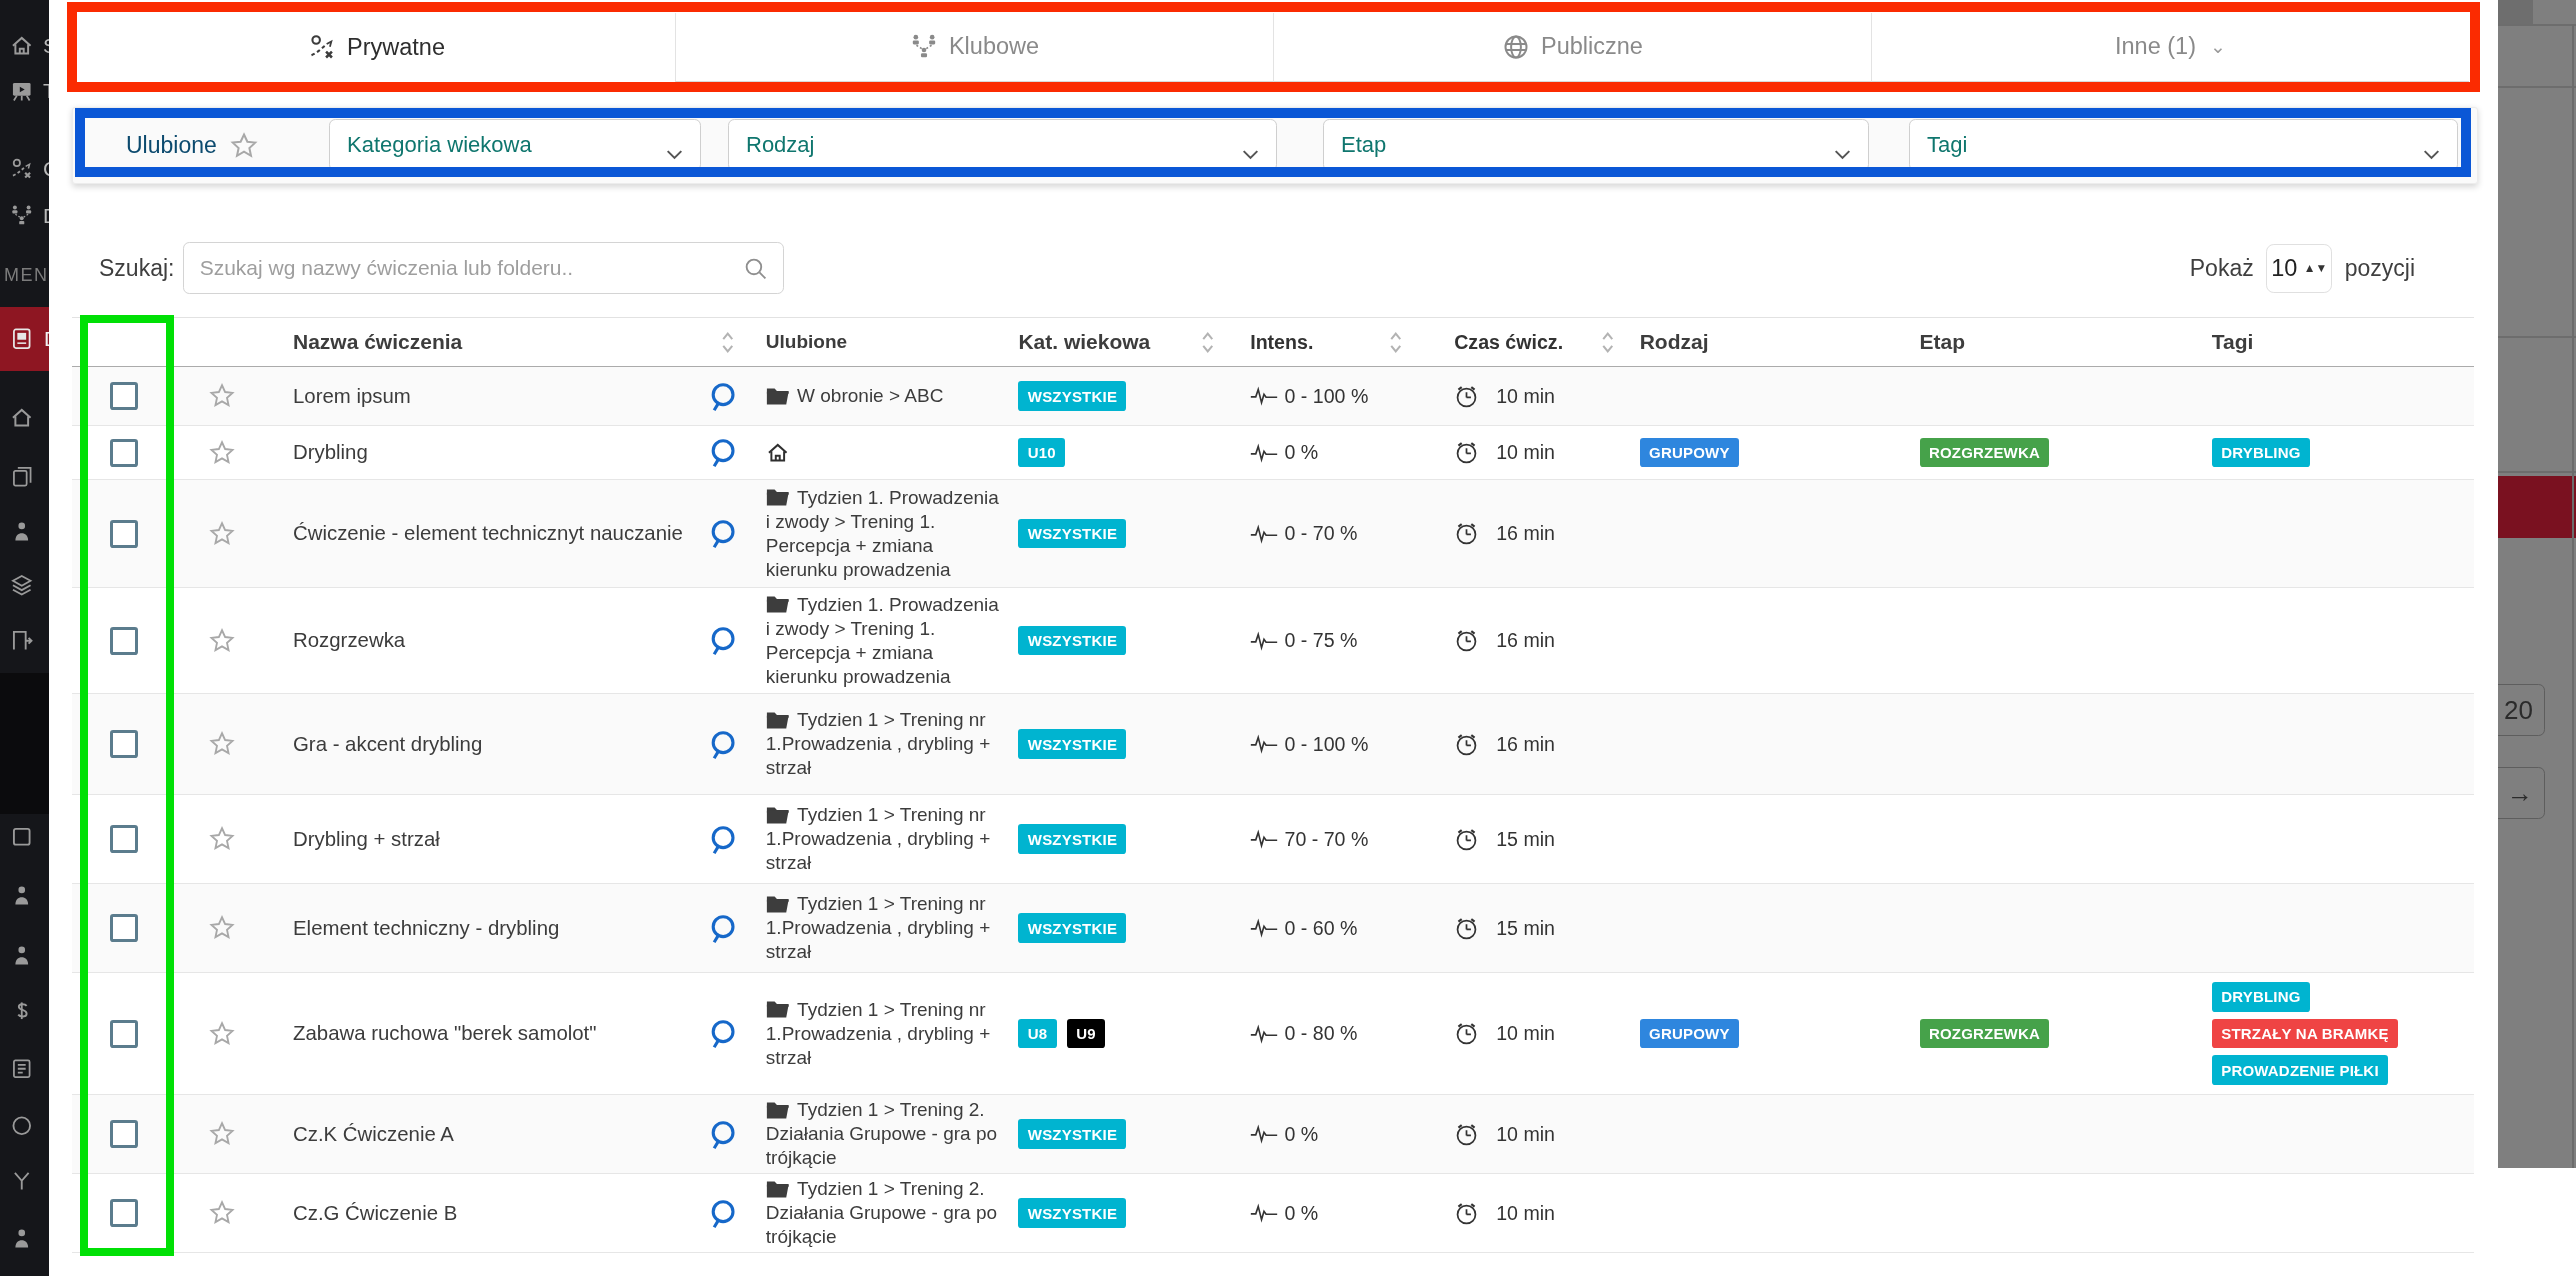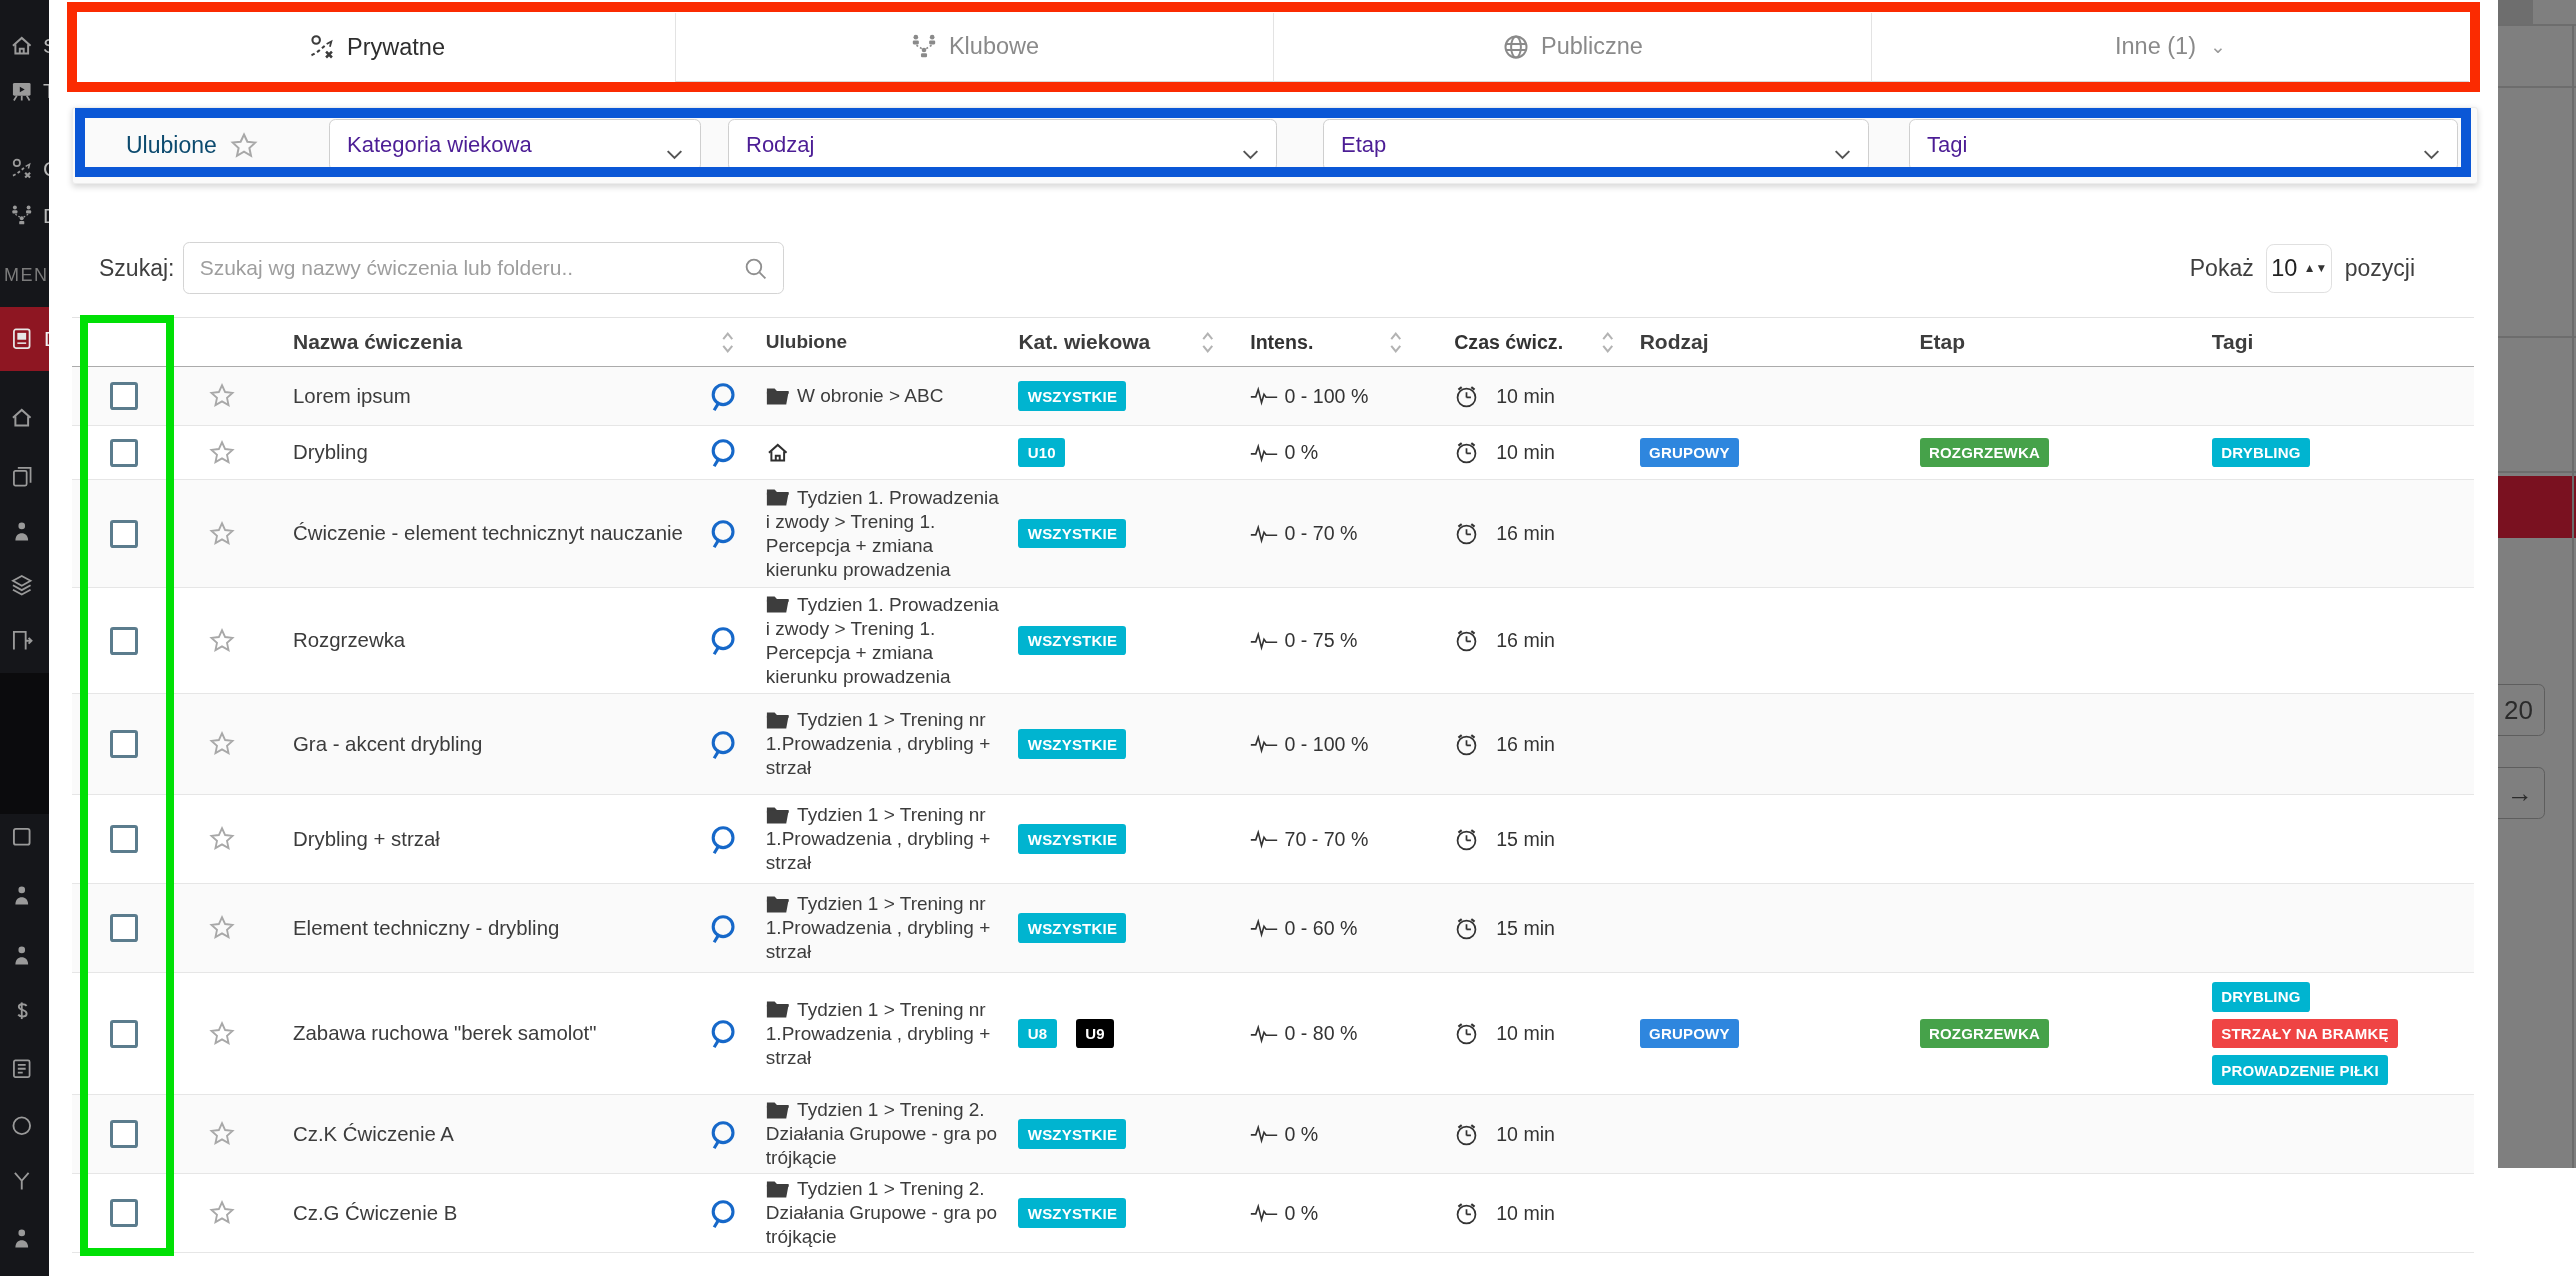--- a/index.html
+++ b/index.html
@@ -25,42 +25,42 @@
   .tab{flex:1;display:flex;align-items:center;justify-content:center;gap:11px;font-size:23.5px;color:#8a8a8a;background:#fff;border-bottom:0.8px solid #d9d9d9;border-left:0.8px solid #e3e3e3;cursor:pointer;}
   .tab .ic{width:28px;height:28px;color:#8a8a8a;}
   .tab.active{border-bottom:none;border-left:none;color:#2e2e2e;}
   .tab.active .ic{color:#3c3c3c;}
   .tab .chev{font-size:19px;color:#9a9a9a;margin-left:3.1px;}
   
   .filtercard{position:absolute;left:23px;top:107px;width:2404px;height:75px;background:#fafafa;border:0.8px solid #ececec;border-radius:3.1px;box-shadow:0 2.4px 6.3px rgba(0,0,0,.16);display:flex;align-items:center;}
   .fav{display:flex;align-items:center;margin-left:53px;gap:12.5px;}
   .fav .txt{font-size:23px;color:#0c4a6e;}
   .fav .ic{width:30px;height:30px;color:#a8a8a8;}
-  .fselect{height:52px;background:#fff;border:0.8px solid #cfcfcf;border-radius:6.3px;display:flex;align-items:center;justify-content:space-between;padding:0 17px;color:#4c1d95;font-size:22px;}
+  .fselect{height:52px;background:#fff;border:0.8px solid #cfcfcf;border-radius:6.3px;display:flex;align-items:center;justify-content:space-between;padding:0 17px;color:#0f766e;font-size:22px;}
   .fselect .chev{width:17px;height:11px;color:#555;}
   
   .searchrow{position:absolute;left:23px;top:239px;width:2404px;height:63px;}
   .s-label{position:absolute;left:27px;top:15.7px;font-size:23px;color:#3f3f3f;}
   .s-input{position:absolute;left:111px;top:3.1px;width:568px;height:50px;border:0.8px solid #d4d4d4;border-radius:6.3px;background:#fff;display:flex;align-items:center;justify-content:space-between;padding:0 15.7px;}
   .s-input .ph{font-size:21px;color:#9e9e9e;}
   .s-input .ic{width:25px;height:25px;color:#8f8f8f;}
   .pager{position:absolute;right:61px;top:4.7px;display:flex;align-items:center;gap:12.5px;font-size:23px;color:#3f3f3f;}
   .pagebox{width:64px;height:47px;border:0.8px solid #e0e0e0;border-radius:7.8px;background:#fff;display:flex;align-items:center;justify-content:center;gap:6.3px;font-size:23.5px;color:#222;}
   .spin{display:flex;flex-direction:column;font-size:11.8px;line-height:8.6px;color:#333;}
   
   .table{position:absolute;left:23px;top:317px;width:2402px;}
   .thead{display:flex;height:48px;align-items:center;border-top:0.8px solid #e2e2e2;border-bottom:1.6px solid #ababab;font-weight:bold;font-size:21px;color:#3d3d3d;}
   .trow{display:flex;align-items:center;border-bottom:0.8px solid #e6e6e6;}
   .cell{display:flex;align-items:center;flex-shrink:0;box-sizing:border-box;}
   .c-check{width:103px;justify-content:center;}
   .c-star{width:93px;justify-content:center;}
   .c-name{width:423px;padding-left:25px;font-size:20.4px;color:#3c3c3c;}
   .c-prev{width:63px;justify-content:center;}
   .c-cat{width:255px;padding-left:11.8px;font-size:19px;color:#3c3c3c;}
-  .c-age{width:231px;padding-left:9.4px;gap:19px;}
+  .c-age{width:231px;padding-left:9.4px;gap:10px;}
   .c-int{width:204px;padding-left:10.2px;font-size:19.6px;color:#333;gap:6.3px;}
   .c-time{width:180px;padding-left:10.2px;font-size:19.6px;color:#333;gap:17px;}
   .c-rodzaj{width:290px;padding-left:15.7px;}
   .c-etap{width:290px;padding-left:5.5px;}
   .c-tagi{width:270px;padding-left:7.8px;}
   .h-name{width:486px;padding-left:25px;}
   .sorticon{width:15.7px;height:27px;color:#b3b3b3;}
   .checkbox{width:28px;height:28px;border:3.1px solid #5b7c8d;border-radius:3.1px;background:#fff;cursor:pointer;box-sizing:border-box;}
   .star{width:28px;height:28px;color:#a8a8a8;cursor:pointer;}
   .mag{width:31px;height:31px;color:#1668c9;cursor:pointer;}

